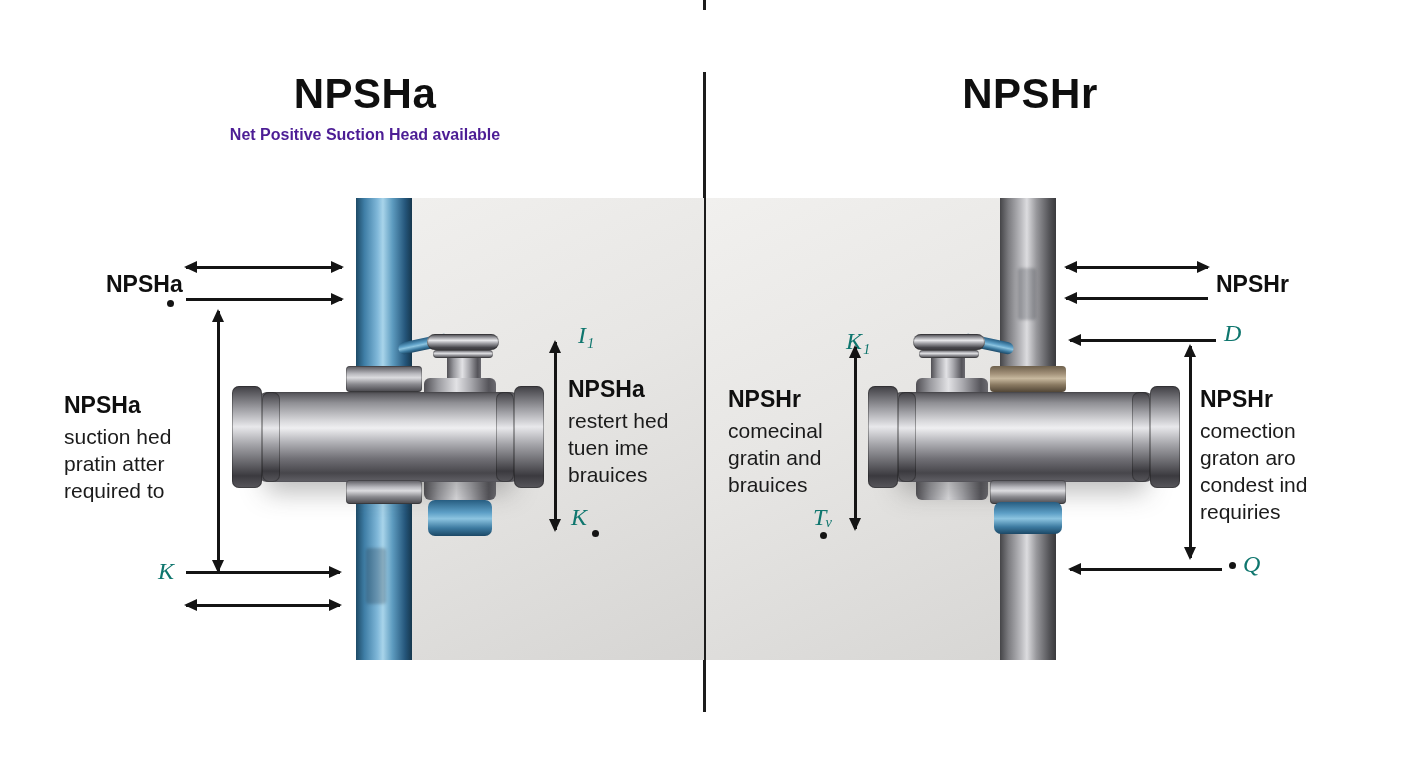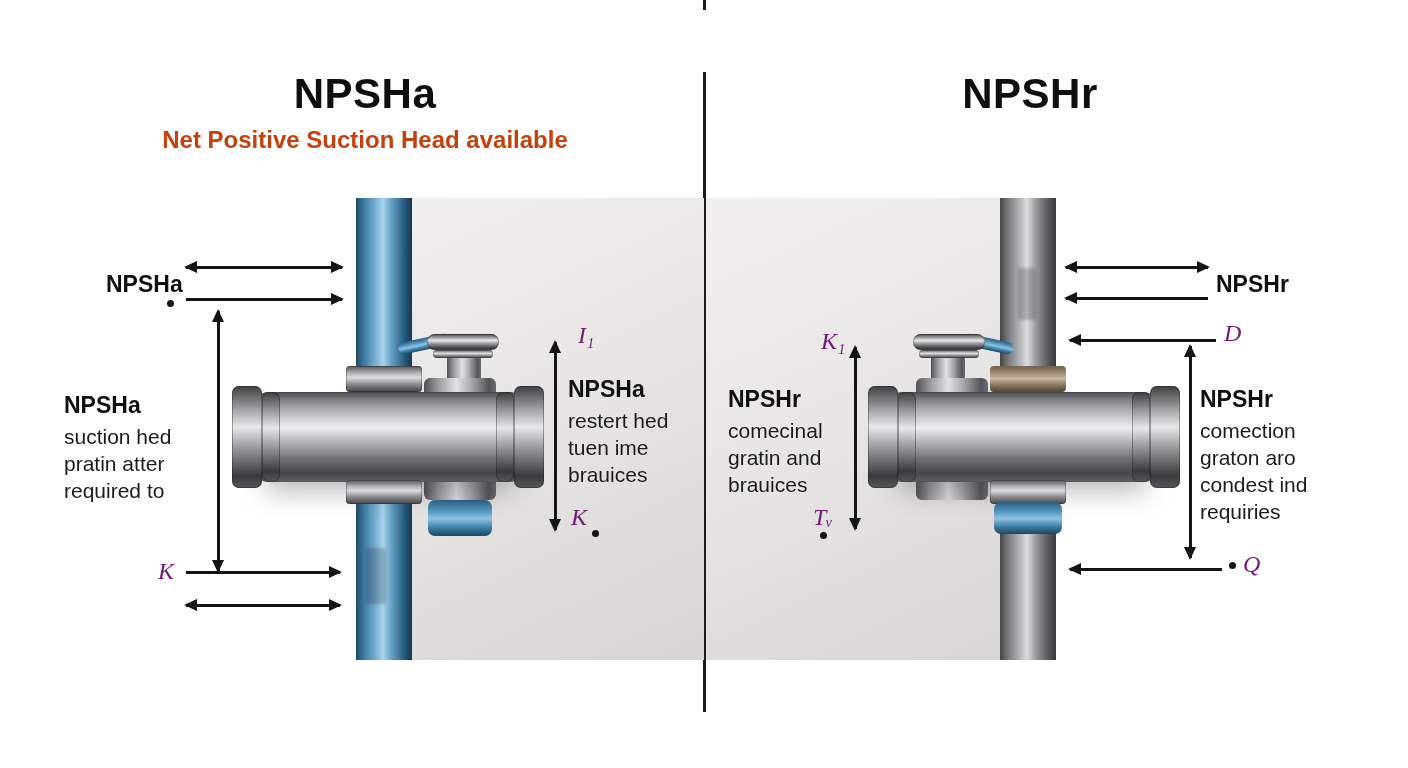--- a/index.html
+++ b/index.html
@@ -3,21 +3,21 @@
 <meta charset="utf-8">
 <style>
   * { margin:0; padding:0; box-sizing:border-box; }
   html,body { background:#ffffff; }
   body {
     width:1408px; height:768px; position:relative; overflow:hidden;
     font-family:"Liberation Sans", sans-serif; color:#111;
   }
   .abs { position:absolute; }
   .title { font-size:42px; font-weight:bold; text-align:center; letter-spacing:.5px; color:#0f0f0f; }
-  .subtitle { font-size:24px; font-weight:bold; text-align:center; color:#c2410c; }
+  .subtitle { font-size:16px; font-weight:bold; text-align:center; color:#4c1d95; }
   .divider { position:absolute; background:#1c1c1c; }
   .panel { background:linear-gradient(155deg,#f1f0ee 0%,#e7e6e4 45%,#d6d5d3 100%); }
   .pipe-blue { background:linear-gradient(to right,#1d4a66,#3f7ea6 15%,#7fb7d8 38%,#a8d4ea 48%,#5e9cc0 65%,#24557a 88%,#16374d); }
   .pipe-gray { background:linear-gradient(to right,#454548,#7b7b7f 15%,#bcbcc0 38%,#dcdcdf 48%,#98989c 65%,#545458 88%,#3a3a3d); }
   .cyl-h { background:linear-gradient(to bottom,#504f54,#8f8f94 12%,#d8d8db 32%,#efeff1 40%,#b5b5ba 55%,#717076 74%,#47464b 90%,#626167);
            border-radius:12px; box-shadow:0 20px 26px -10px rgba(60,60,60,.35), inset 0 0 2px rgba(0,0,0,.4); }
   .cyl-v { background:linear-gradient(to right,#504f54,#9b9ba0 20%,#e2e2e5 45%,#a9a9ae 65%,#55545a 90%,#6b6a70); border-radius:6px; }
   .flange { background:linear-gradient(to bottom,#3f3e43,#9d9da2 22%,#e8e8eb 40%,#a2a2a7 58%,#3b3a3f 88%,#58575c);
             border-radius:7px; box-shadow:inset 0 0 0 1px rgba(20,20,20,.35); }
   .plate { background:linear-gradient(to bottom,#55545a,#b9b9be 30%,#dcdcdf 45%,#8a8a8f 70%,#454449);
@@ -32,21 +32,21 @@
   .arrow-h.hl::before { content:''; left:-2px; border-right:13px solid #141414; }
   .arrow-h.hr::after  { content:''; right:-2px; border-left:13px solid #141414; }
   .arrow-v { position:absolute; width:2.5px; background:#141414; }
   .arrow-v::before, .arrow-v::after { position:absolute; width:0; height:0;
       border-left:6px solid transparent; border-right:6px solid transparent; left:-4.8px; }
   .arrow-v.hu::before { content:''; top:-2px; border-bottom:13px solid #141414; }
   .arrow-v.hd::after  { content:''; bottom:-2px; border-top:13px solid #141414; }
   .dot { position:absolute; width:7px; height:7px; background:#141414; border-radius:50%; }
 
   .biglbl { font-size:23px; font-weight:bold; color:#0f0f0f; }
-  .mathlbl { font-family:"Liberation Serif", serif; font-style:italic; font-size:24px; color:#701a75; }
+  .mathlbl { font-family:"Liberation Serif", serif; font-style:italic; font-size:24px; color:#0f766e; }
   .textblock { font-size:21px; color:#1b1b1b; line-height:27px; }
   .textblock .tb-head { font-size:23px; font-weight:bold; margin-bottom:4px; color:#0f0f0f; }
 </style>
 </head>
 <body>
 
 <div class="abs" style="inset:0;">
 
   <div class="divider" style="left:703px;top:0;width:3px;height:10px;"></div>
   <div class="divider" style="left:703px;top:72px;width:3px;height:640px;"></div>
@@ -127,21 +127,21 @@
   </div>
 
   <div class="abs biglbl" style="left:1216px;top:271px;">NPSHr</div>
   <div class="arrow-h hl hr" style="left:1066px;top:266px;width:142px;"></div>
   <div class="arrow-h hl" style="left:1066px;top:297px;width:142px;"></div>
 
   <div class="abs mathlbl" style="left:1224px;top:320px;">D</div>
   <div class="arrow-h hl" style="left:1070px;top:339px;width:146px;"></div>
   <div class="arrow-v hu hd" style="left:1189px;top:346px;height:212px;"></div>
 
-  <div class="abs mathlbl" style="left:821px;top:328px;font-family:Liberation Serif, serif;">K₁</div>
+  <div class="abs mathlbl" style="left:846px;top:328px;font-family:Liberation Serif, serif;">K₁</div>
   <div class="arrow-v hu hd" style="left:854px;top:347px;height:182px;"></div>
 
   <div class="abs textblock" style="left:728px;top:386px;width:130px;">
     <div class="tb-head">NPSHr</div>
     <div>comecinal</div>
     <div>gratin and</div>
     <div>brauices</div>
   </div>
 
   <div class="abs textblock" style="left:1200px;top:386px;width:150px;">

